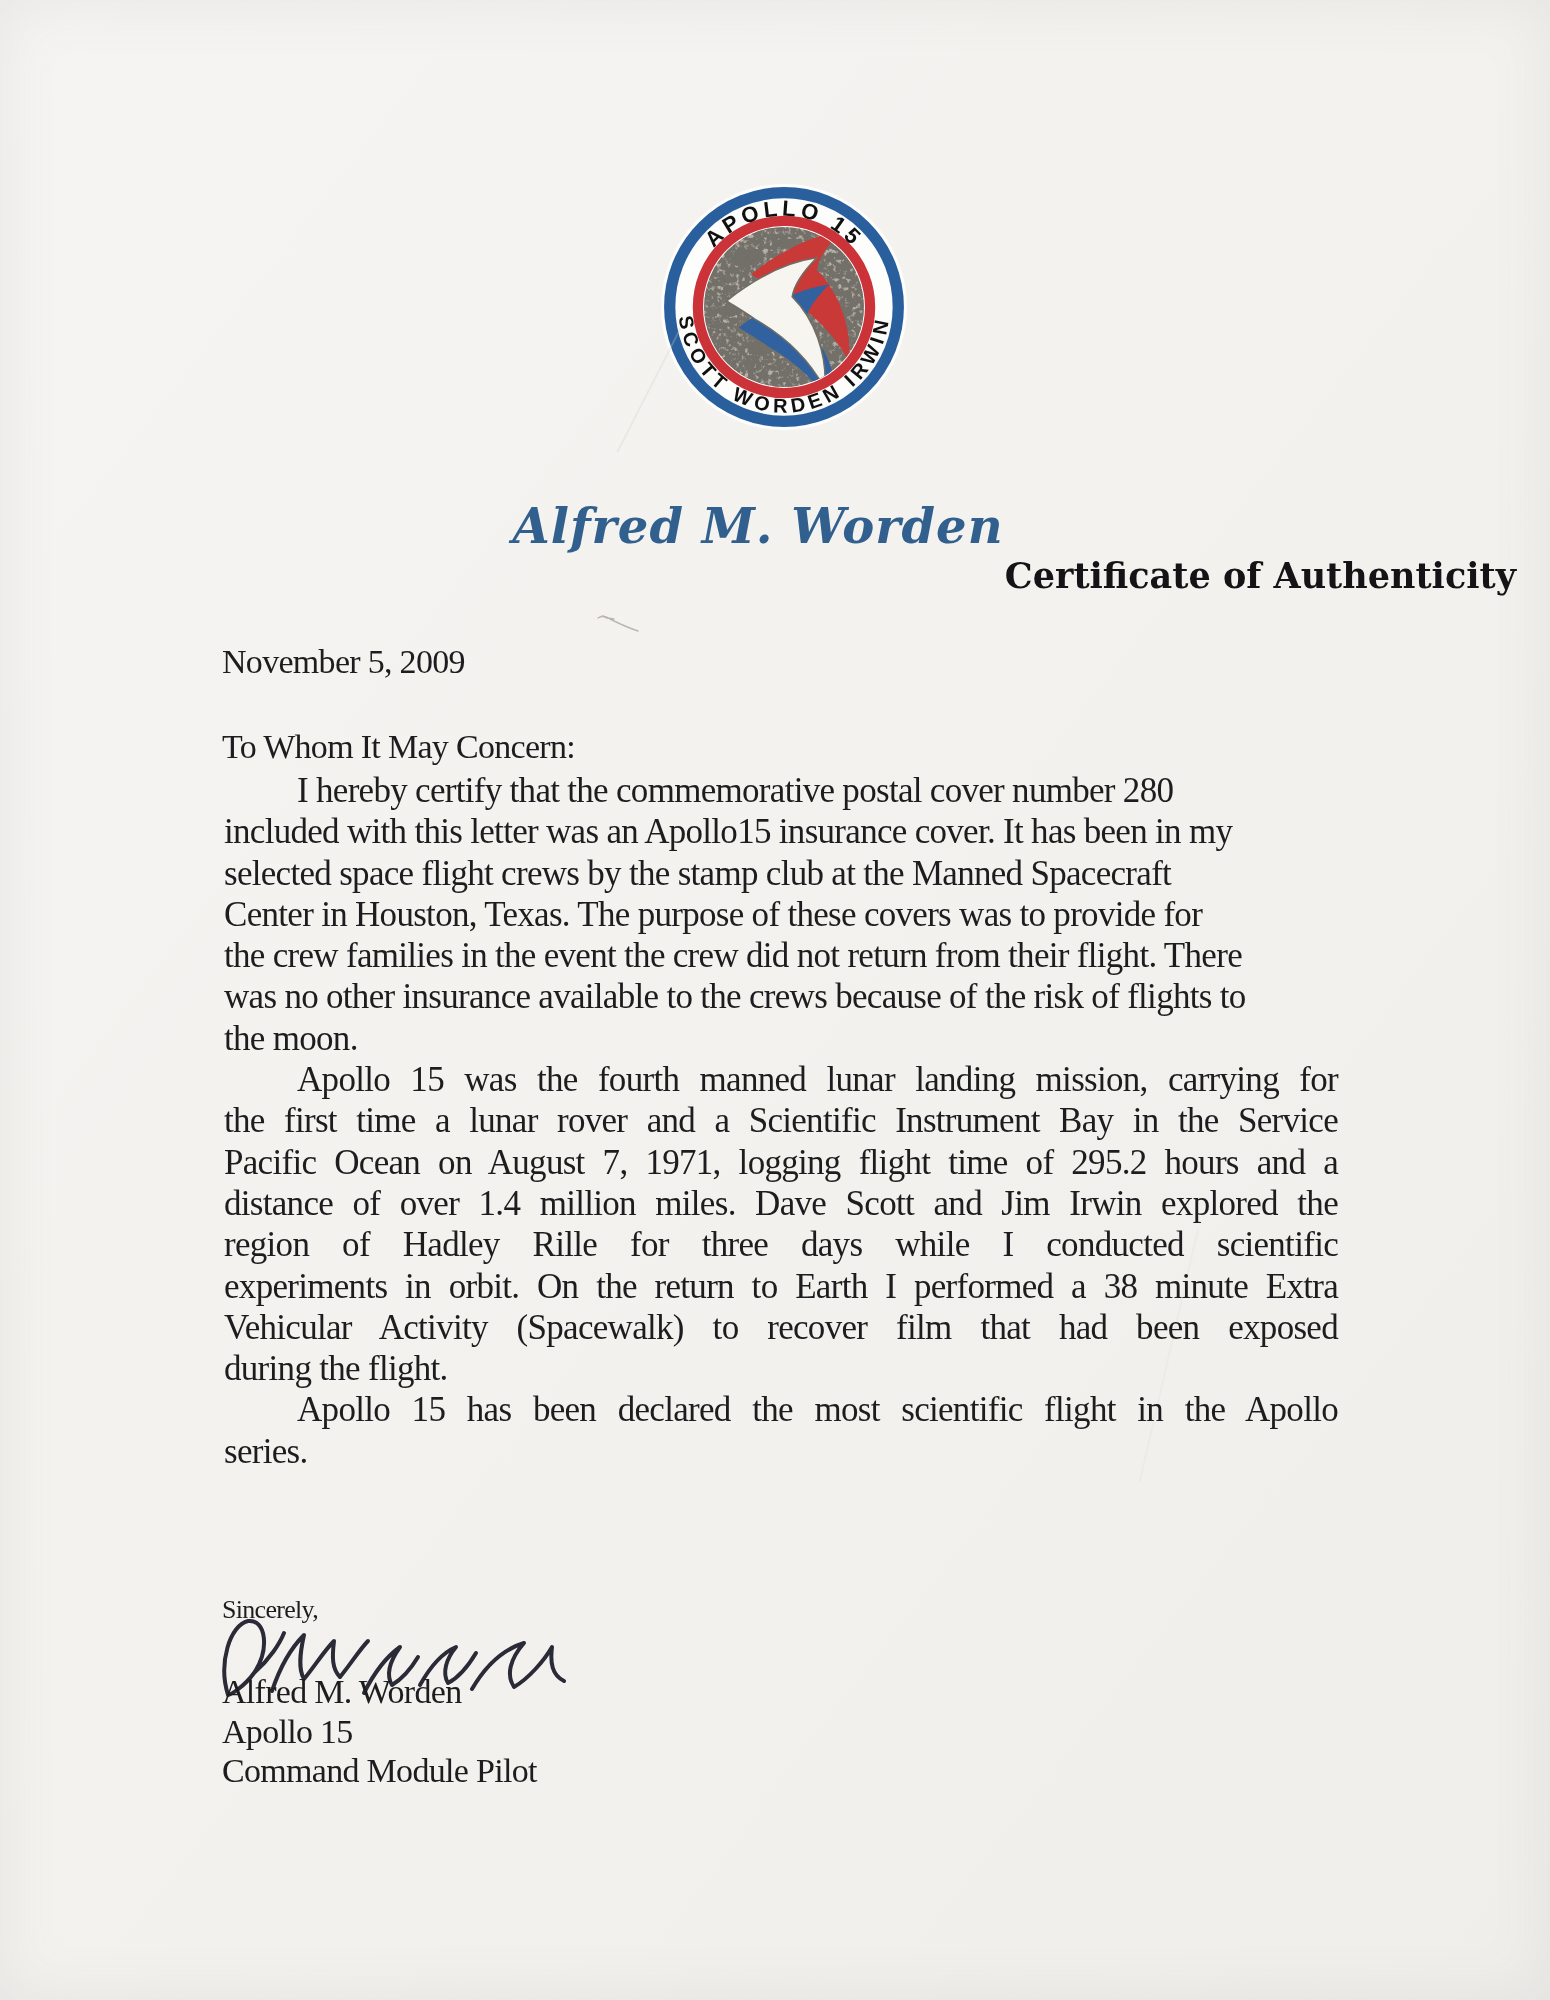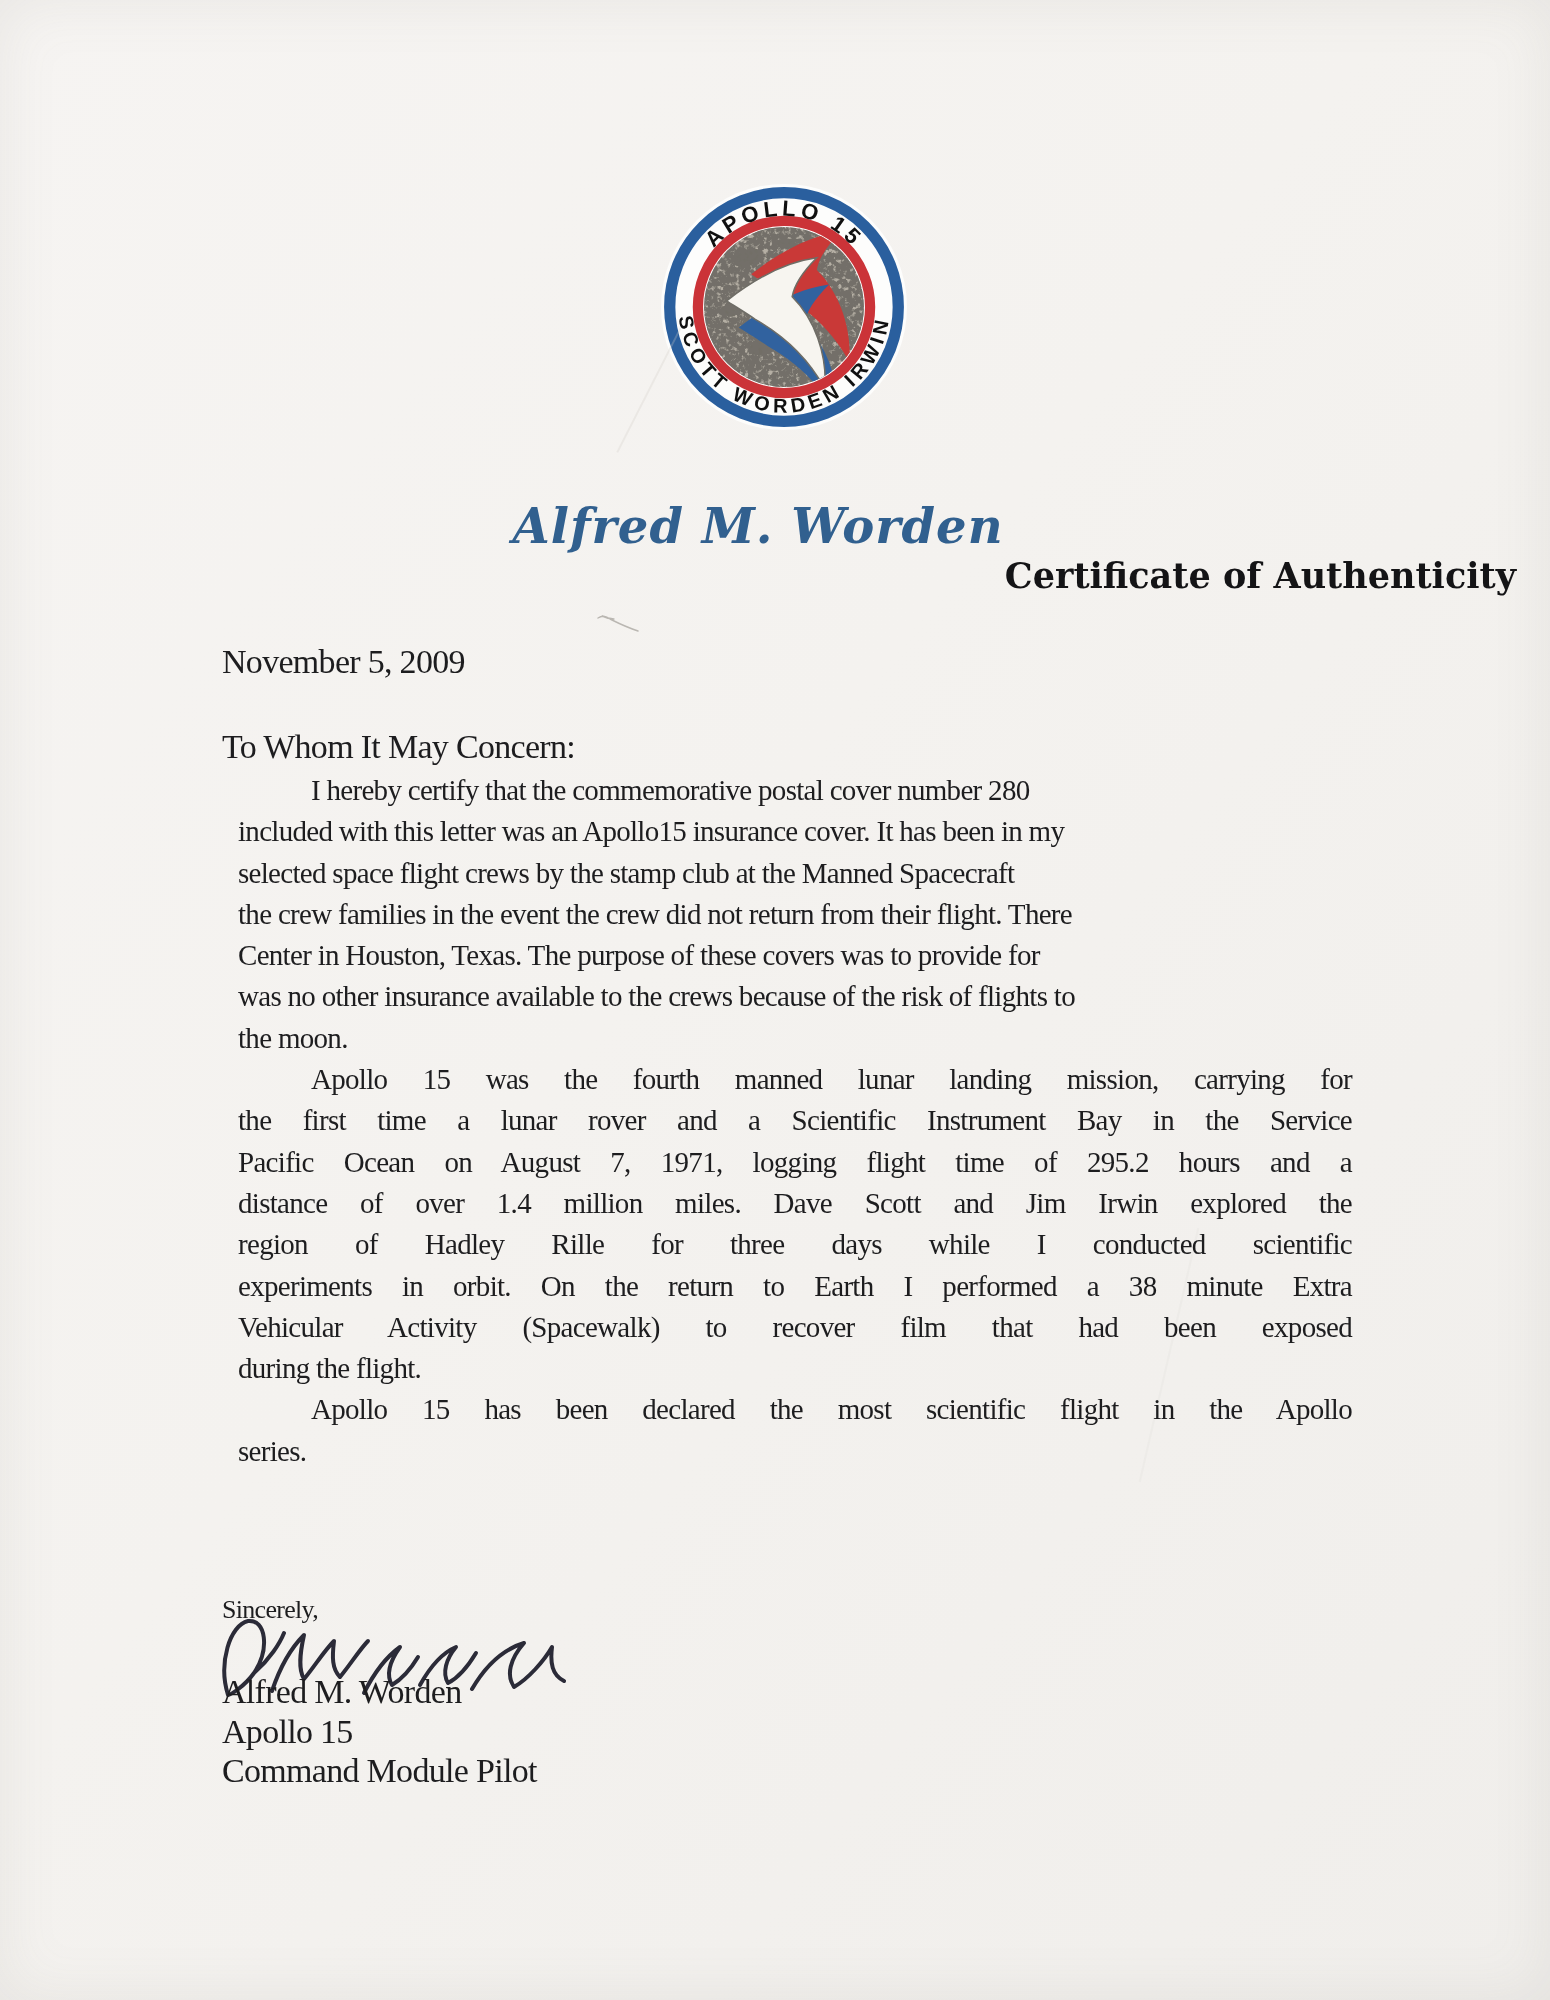--- a/index.html
+++ b/index.html
@@ -18,21 +18,21 @@
     font-size:48px;line-height:52px;color:#31608f;letter-spacing:1px;
   }
   .subtitle{
     position:absolute;left:0;top:556px;width:1516px;text-align:right;
     font-family:"DejaVu Serif",serif;font-weight:bold;
     font-size:35px;line-height:40px;color:#141416;letter-spacing:0px;
   }
   
   .dateline{position:absolute;left:222px;top:643px;font-size:34px;letter-spacing:-0.7px;}
   .salutation{position:absolute;left:222px;top:728px;font-size:34px;letter-spacing:-0.7px;}
-  .body-text{position:absolute;left:238px;top:770px;width:1114px;font-size:29px;letter-spacing:-0.7px;}
+  .body-text{position:absolute;left:224px;top:770px;width:1114px;font-size:35px;letter-spacing:-0.7px;}
   .line{line-height:41.3px;white-space:nowrap;}
   .jl{white-space:normal;text-align:justify;text-align-last:justify;}
   .indent{text-indent:73px;}
   .closing{position:absolute;left:222px;top:1595px;font-size:26px;letter-spacing:-0.7px;}
   .sig-svg{position:absolute;left:214px;top:1601px;width:372px;height:108px;}
   .sig-block{position:absolute;left:222px;top:1672px;font-size:34px;letter-spacing:-0.7px;}
   .sig-block div{line-height:39.5px;}
   
   .pencil-mark{position:absolute;left:596px;top:612px;width:46px;height:22px;opacity:.55;}
   .crease-a{position:absolute;left:648px;top:320px;width:2px;height:140px;background:#cfccc7;opacity:.28;transform:rotate(27deg);}
@@ -92,22 +92,22 @@
   <div class="crease-a"></div>
   <div class="crease-b"></div>
 
   <div class="dateline">November 5, 2009</div>
   <div class="salutation">To Whom It May Concern:</div>
 
   <div class="body-text" id="paragraphs-host">
       <div class="line indent">I hereby certify that the commemorative postal cover number 280</div>
       <div class="line">included with this letter was an Apollo15 insurance cover. It has been in my</div>
       <div class="line">selected space flight crews by the stamp club at the Manned Spacecraft</div>
+      <div class="line">Center in Houston, Texas. The purpose of these covers was to provide for</div>
       <div class="line">the crew families in the event the crew did not return from their flight. There</div>
-      <div class="line">Center in Houston, Texas. The purpose of these covers was to provide for</div>
       <div class="line">was no other insurance available to the crews because of the risk of flights to</div>
       <div class="line">the moon.</div>
       <div class="line indent jl">Apollo 15 was the fourth manned lunar landing mission, carrying for</div>
       <div class="line jl">the first time a lunar rover and a Scientific Instrument Bay in the Service</div>
       <div class="line jl">Pacific Ocean on August 7, 1971, logging flight time of 295.2 hours and a</div>
       <div class="line jl">distance of over 1.4 million miles. Dave Scott and Jim Irwin explored the</div>
       <div class="line jl">region of Hadley Rille for three days while I conducted scientific</div>
       <div class="line jl">experiments in orbit. On the return to Earth I performed a 38 minute Extra</div>
       <div class="line jl">Vehicular Activity (Spacewalk) to recover film that had been exposed</div>
       <div class="line">during the flight.</div>

